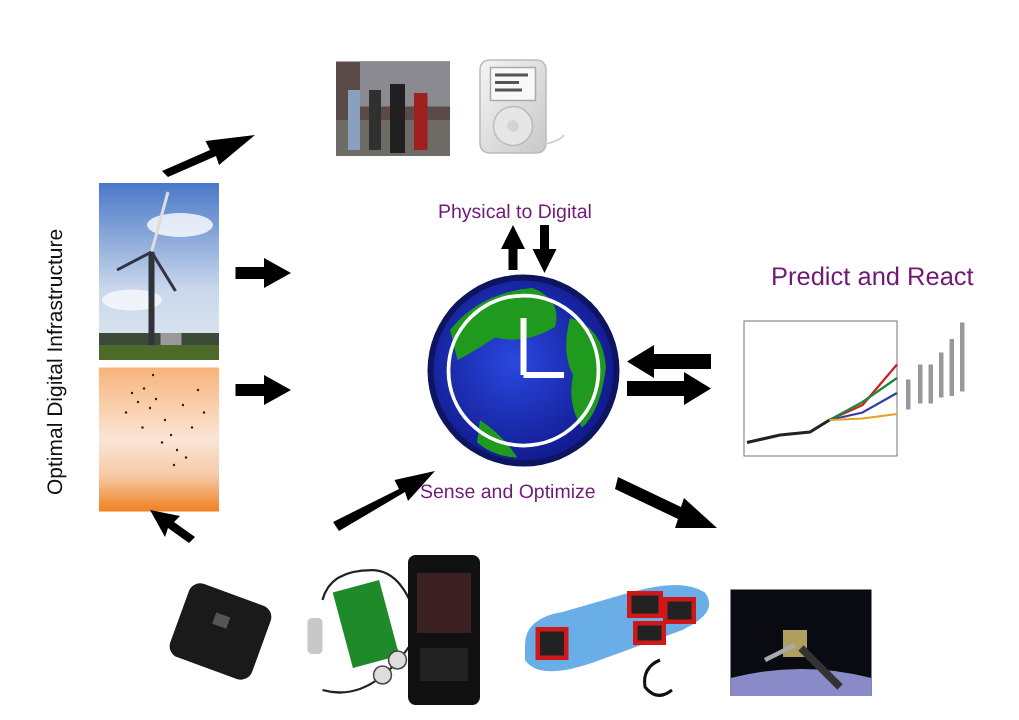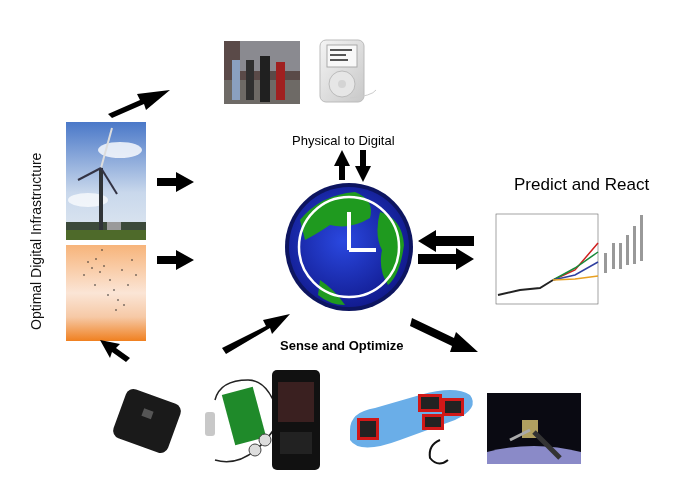--- a/index.html
+++ b/index.html
@@ -1,18 +1,18 @@
 <!DOCTYPE html>
 <html><head>
 <meta charset="utf-8">
 <style>
   html,body{margin:0;padding:0;background:#fff;}
   body{width:679px;height:480px;position:relative;overflow:hidden;font-family:"Liberation Sans",sans-serif;}
   .abs{position:absolute;}
-  .label{font-size:13px;color:#000000;white-space:nowrap;}
+  .label{font-size:13px;color:#701a75;white-space:nowrap;}
   .vlabel{position:absolute;left:28px;top:330px;transform-origin:left top;transform:rotate(-90deg);font-size:14px;color:#111;white-space:nowrap;}
   svg{position:absolute;left:0;top:0;}
 </style>
 </head>
 <body>
 
 <svg width="679" height="480">
   <defs>
     <linearGradient id="sky" x1="0" y1="0" x2="0" y2="1">
       <stop offset="0" stop-color="#4a78c8"></stop>
@@ -168,14 +168,14 @@
     <polygon points="474,236 436,236 436,230 418,241 436,252 436,246 474,246"></polygon>
     <polygon points="418,254 456,254 456,248 474,259 456,270 456,264 418,264"></polygon>
     <polygon points="412,318 454,338 456,332 478,352 450,352 452,346 410,326"></polygon>
     <polygon points="222,348 266,326 263,320 290,314 272,334 270,328 226,354"></polygon>
     <polygon points="126,362 112,352 110,358 100,340 120,344 116,348 130,358"></polygon>
   </g>
 </svg>
 
 <div class="abs label" style="left:292px;top:133px;">Physical to Digital</div>
 <div class="abs label" style="left:514px;top:175px;font-size:17px;">Predict and React</div>
-<div class="abs label" style="left:280px;top:338px;font-weight:bold;">Sense and Optimize</div>
+<div class="abs label" style="left:280px;top:320px;">Sense and Optimize</div>
 <div class="vlabel">Optimal Digital Infrastructure</div>
 
 </body></html>

